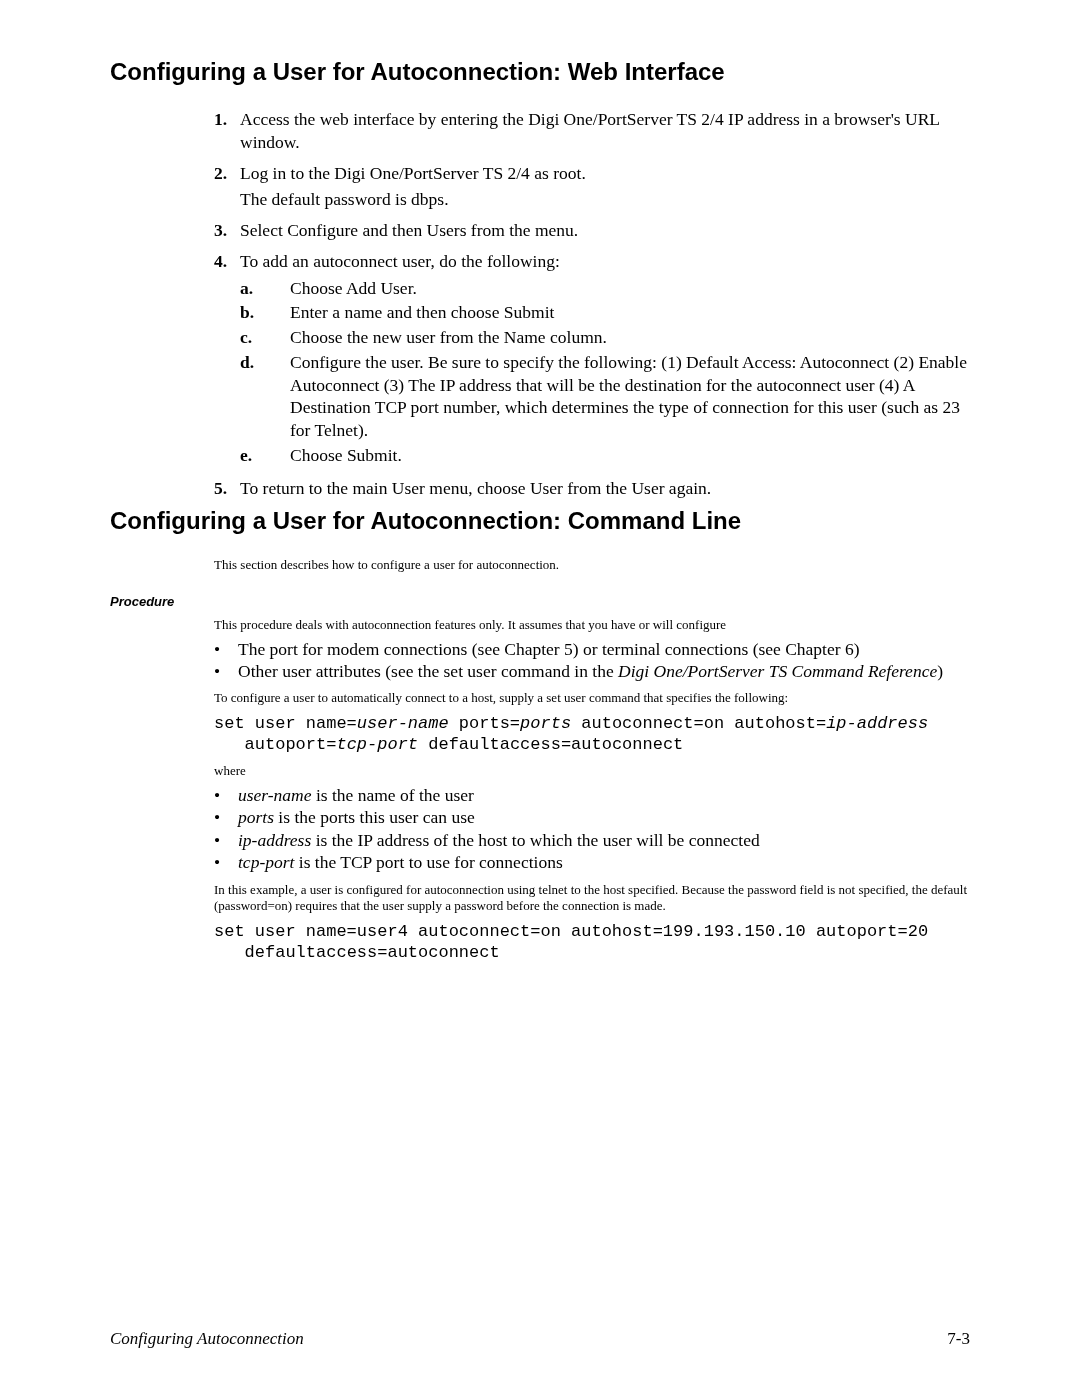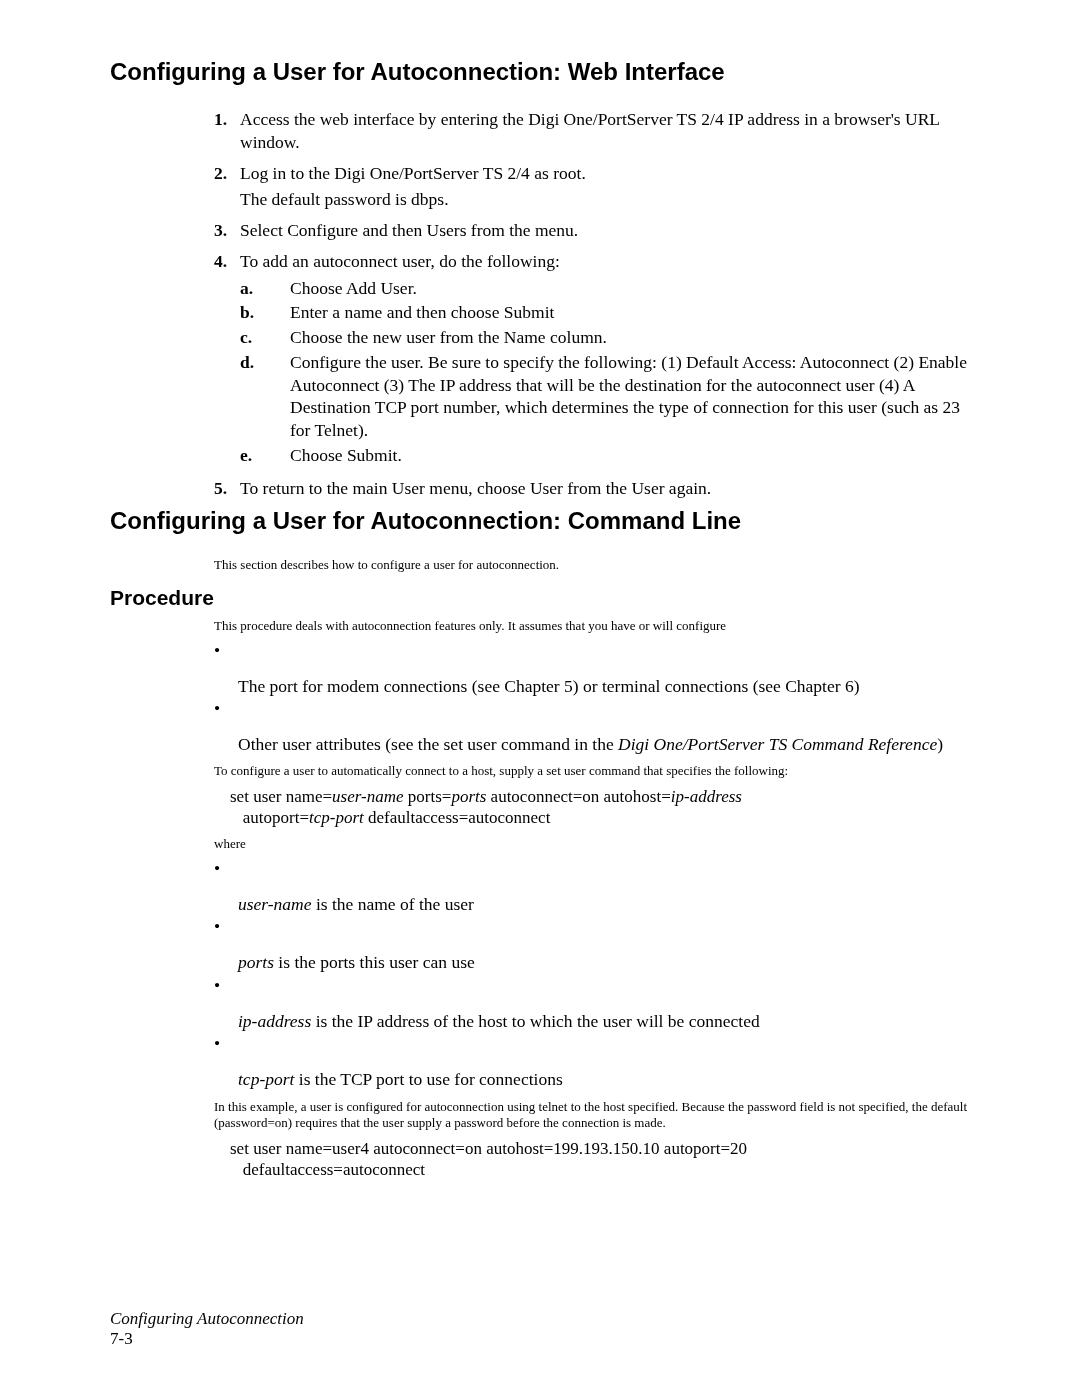--- a/index.html
+++ b/index.html
@@ -59,22 +59,23 @@
     font-weight: bold;
     min-width: 26px;
   }
   ol.sub-list > li > .content {
     flex: 1;
     margin-left: 24px;
   }
   .sub-heading {
     font-family: Arial, Helvetica, sans-serif;
     font-weight: bold;
-    font-size: 21px;
-    margin: 12px 0 8px 0;
+    font-size: 13px;
+    margin: 20px 0 8px 0;
+    font-style: italic;
   }
   .para {
     font-size: 13px;
     line-height: 1.28;
     margin: 0 0 4px 0;
   }
   ul.bullets {
     list-style: none;
     padding: 0;
     margin: 2px 0 8px 0;
@@ -82,44 +83,42 @@
     line-height: 1.28;
   }
   ul.bullets > li {
     display: flex;
   }
   ul.bullets > li > .dot {
     min-width: 24px;
   }
   ul.bullets > li > .content {
     flex: 1;
-    margin-top: 36px;
   }
   .code {
-    font-family: Liberation Serif, serif;
+    font-family: Liberation Mono, monospace;
     font-size: 17px;
     white-space: pre-wrap;
-    margin: 6px 0 8px 16px;
+    margin: 6px 0 8px 0;
     line-height: 1.25;
   }
   .code .mono-italic {
     font-style: italic;
   }
   em.ital {
     font-style: italic;
   }
   .footer {
     position: absolute;
     bottom: 48px;
     left: 110px;
     right: 110px;
     display: flex;
     justify-content: space-between;
     font-size: 17px;
-    flex-direction: column;
   }
   .footer .left {
     font-style: italic;
   }
 </style>
 </head>
 <body>
 
 <div class="page">
 

